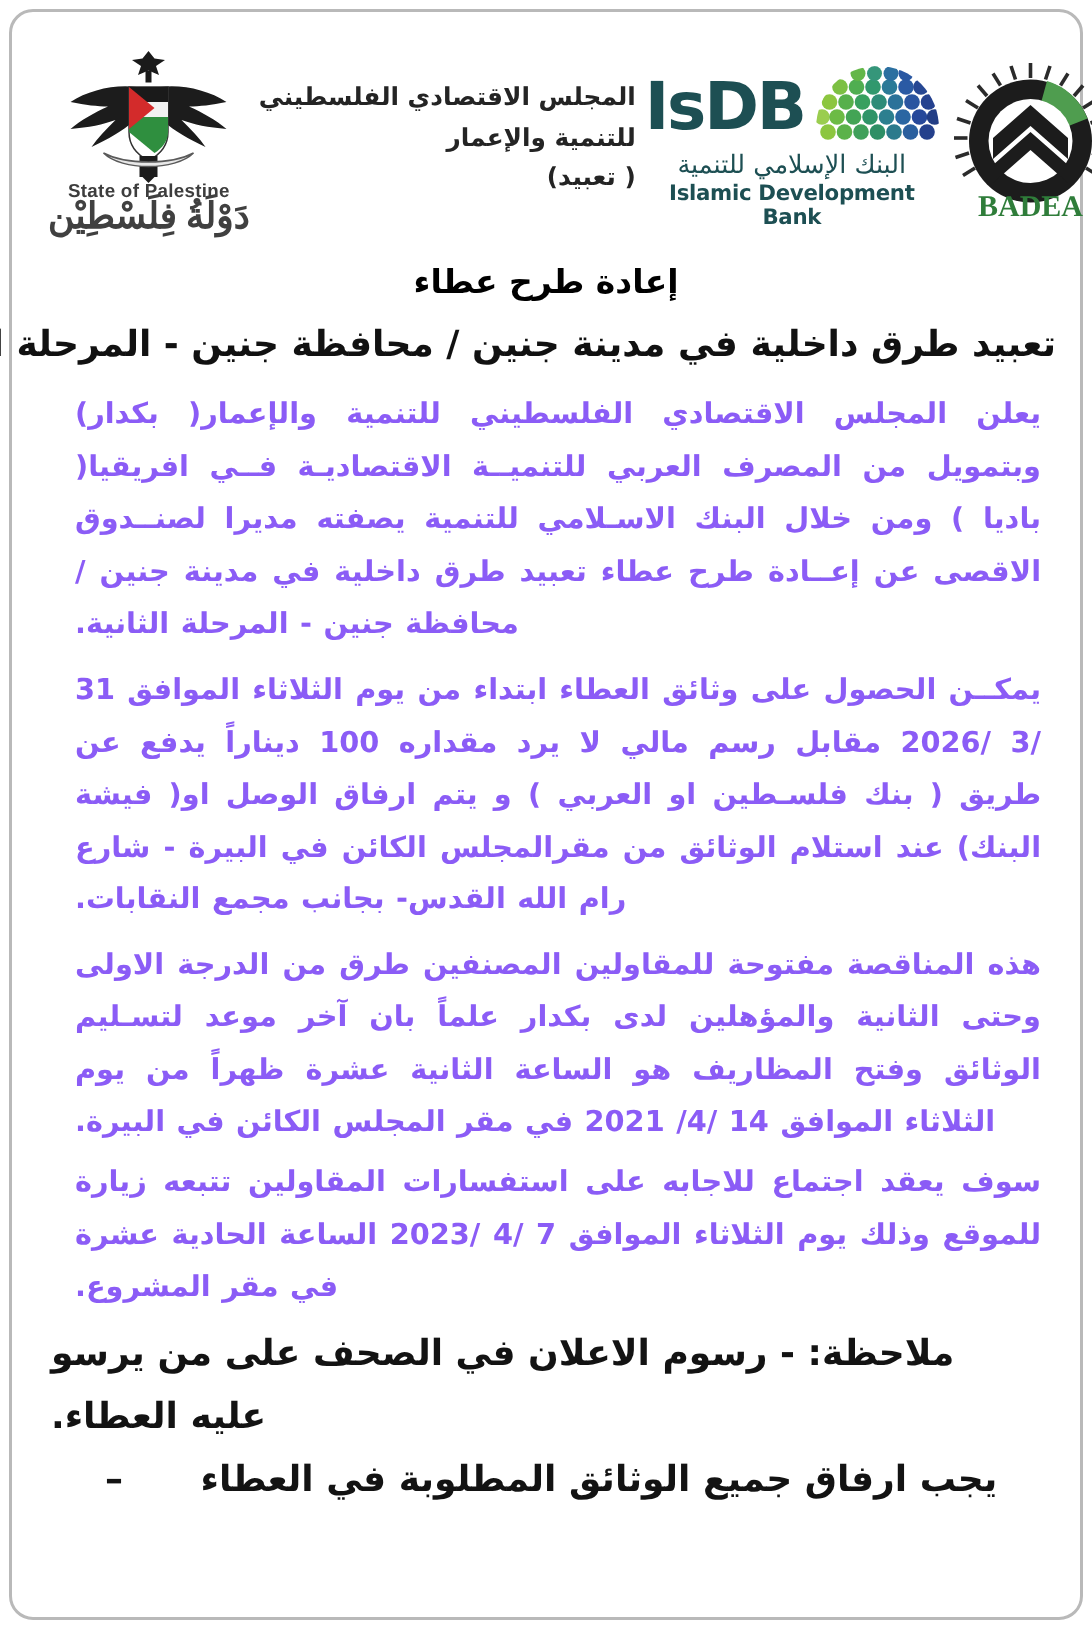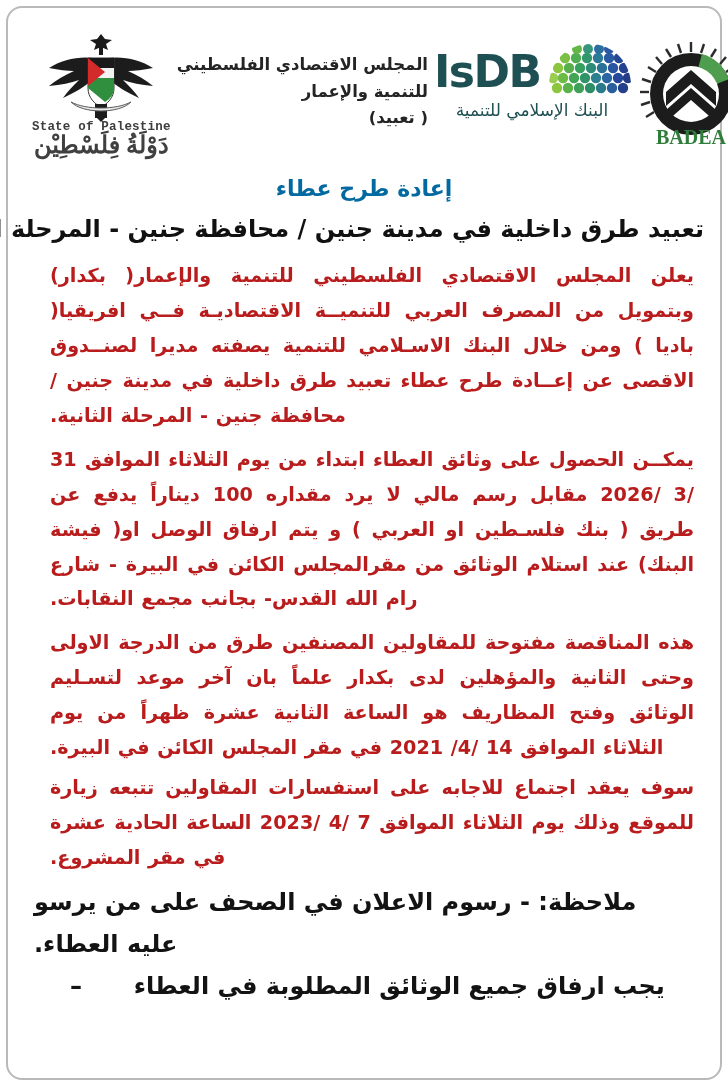--- a/index.html
+++ b/index.html
@@ -51,21 +51,21 @@
     align-items: center;
     padding-top: 2px;
   }
   .eagle {
     position: relative;
     width: 120px;
     height: 92px;
   }
   .eagle svg { display: block; }
   .state-en {
-    font-family: Liberation Mono, monospace;
+    font-family: Liberation Sans, sans-serif;
     font-size: 12.5px;
     font-weight: 700;
     color: #3d3d3d;
     letter-spacing: .2px;
     margin-top: -2px;
     white-space: nowrap;
   }
   .state-ar {
     font-family: Liberation Serif, serif;
     font-size: 24px;
@@ -146,21 +146,21 @@
     display: flex;
     justify-content: center;
   }
 
   
   .title-1 {
     text-align: center;
     font-family: "DejaVu Sans", sans-serif;
     font-size: 22px;
     font-weight: 700;
-    color: #0369a1;
+    color: #000000;
     margin-top: 6px;
     letter-spacing: -.3px;
   }
   .title-2 {
     text-align: center;
     font-family: "DejaVu Sans", sans-serif;
     font-size: 24px;
     font-weight: 700;
     color: #111;
     margin-top: 14px;
@@ -170,21 +170,21 @@
 
   
   .body-wrap {
     margin-top: 16px;
     padding: 0 10px;
   }
   p.para {
     font-family: "DejaVu Sans", sans-serif;
     font-size: 19.2px;
     font-weight: 700;
-    color: #b91c1c;
+    color: #8b5cf6;
     line-height: 1.82;
     margin: 0 0 9px 16px;
     text-align: justify;
     text-align-last: left;
     letter-spacing: -.35px;
     word-spacing: 1px;
   }
   p.para.tight { margin-bottom: 5px; }
 
   
@@ -300,20 +300,21 @@
                     <circle cx="41" cy="7" r="5" fill="#35967a"></circle>
                     <circle cx="52" cy="7" r="5" fill="#2b6fa0"></circle>
                     <circle cx="62" cy="7" r="5" fill="#2a58a2"></circle>
                   </g>
                 </g>
               </g>
             </svg>
           </span>
         </div>
         <div class="isdb-ar">البنك الإسلامي للتنمية</div>
+        <div class="isdb-en">Islamic Development Bank</div>
       </div>
 
       <div class="badea">
         <span>
           <svg width="122" height="122" viewBox="0 0 122 122" aria-hidden="true">
 
             <g stroke="#2b2b2b" stroke-width="2.4">
               <circle cx="61" cy="58" r="52" fill="none" stroke="none"></circle>
               <g>
                 <line x1="61" y1="6" x2="61" y2="16"></line>

